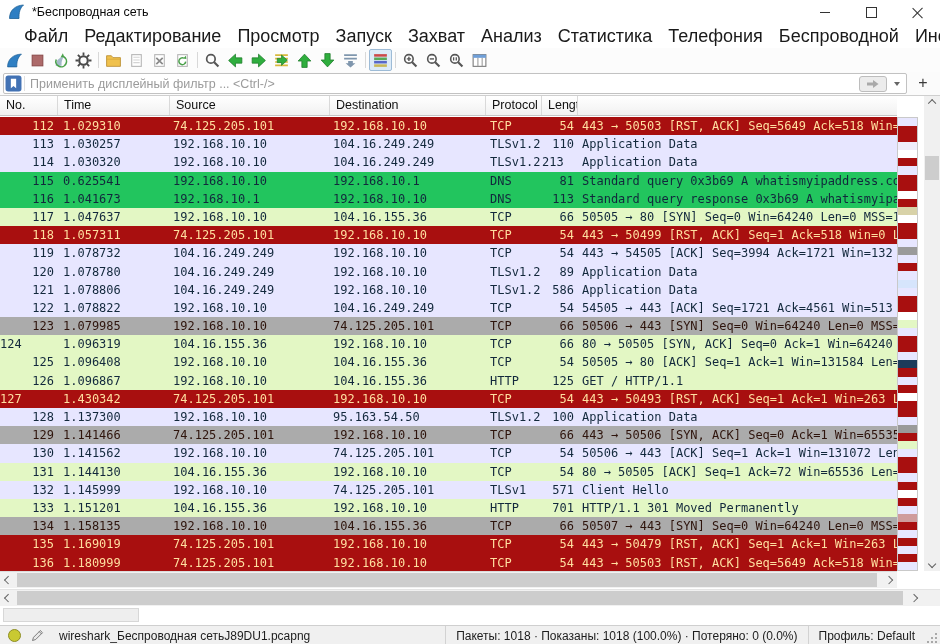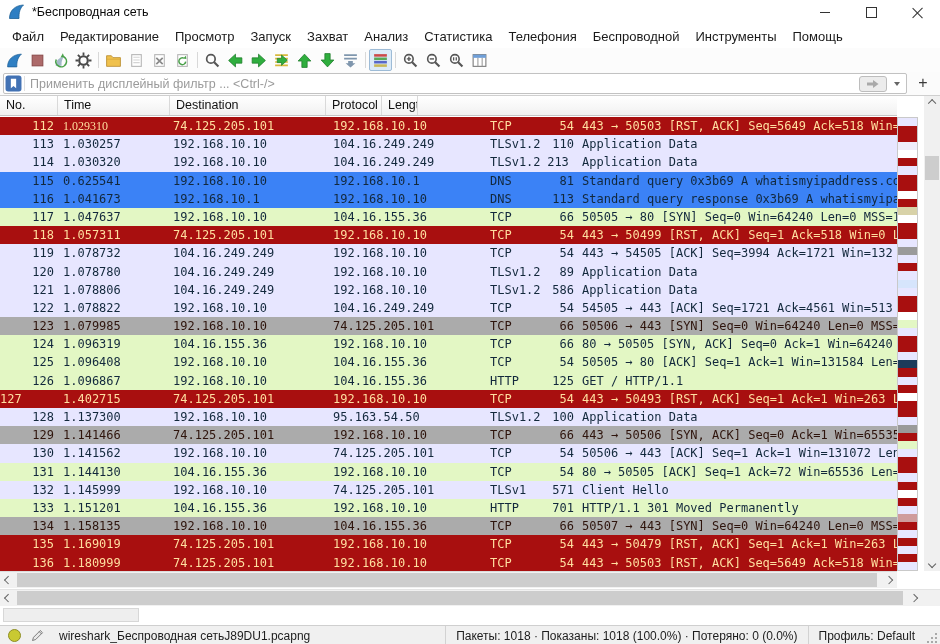--- a/index.html
+++ b/index.html
@@ -10,22 +10,22 @@
   .app-icon{position:absolute;left:8px;top:3px;width:18px;height:18px}
   .title-text{position:absolute;left:32px;top:5px;font-size:12.5px;color:#0a0a0a}
   .win-btn{position:absolute;top:0;width:46px;height:25px;display:flex;align-items:center;justify-content:center}
   .wb-min{right:92px}.wb-max{right:46px}.wb-close{right:0}
   .glyph-min{width:10px;height:0;border-top:1px solid #333}
   .glyph-max{width:9px;height:9px;border:1px solid #333}
   .glyph-close{position:relative;width:11px;height:11px}
   .glyph-close::before,.glyph-close::after{content:"";position:absolute;left:5px;top:-1px;width:1.4px;height:14px;background:#333}
   .glyph-close::before{transform:rotate(45deg)}.glyph-close::after{transform:rotate(-45deg)}
   
-  .menubar{position:absolute;top:25px;left:4px;right:0;height:23px;display:flex;align-items:center;
-           font-size:13px;color:#1a1a1a;background:#fff}
+  .menubar{position:absolute;top:25px;left:16px;right:0;height:23px;display:flex;align-items:center;
+           font-size:18px;color:#1a1a1a;background:#fff}
   .menu-item{padding:3px 8px;white-space:nowrap}
   
   .toolbar{position:absolute;top:48px;left:0;right:0;height:24px;background:#fcfcfc;
            border-bottom:1px solid #e2e2e2;display:flex;align-items:center;padding-left:3px}
   .tbtn{width:23px;height:22px;display:flex;align-items:center;justify-content:center;box-sizing:border-box}
   .tbtn svg{width:17px;height:17px}
   .tbtn.pressed{background:#dcebf8;border:1px solid #9dbbd6;border-radius:2px}
   .tsep{width:1px;height:16px;background:#d8d8d8;margin:0 3px}
   
   .filterbar{position:absolute;top:72px;left:0;right:0;height:23px;background:#fbfbfb;border-bottom:1px solid #cfcfcf}
@@ -49,21 +49,21 @@
            background:linear-gradient(#ffffff,#f1f1f1);border-bottom:1px solid #c6c6c6;
            display:flex;font-size:12.5px;color:#101010}
   .hcell{box-sizing:border-box;border-right:1px solid #d9d9d9;padding:2px 0 0 6px;white-space:nowrap;overflow:hidden;flex:none}
   .hcell.last{flex:1;border-right:none}
   .rows{position:absolute;top:117px;left:0;width:897px;height:455px;overflow:hidden;
         font-family:"DejaVu Sans Mono","Liberation Mono",monospace;font-size:12px}
   .prow{display:flex;height:18.2px;line-height:18.3px;white-space:nowrap;color:#12283c}
   .pcell{box-sizing:border-box;overflow:hidden;flex:none}
   .c-bad{background:#a80f0f;color:#ffdfa0}
   .c-tcp{background:#e7e6ff}
-  .c-dns{background:#3b82f6}
+  .c-dns{background:#22c55e}
   .c-http{background:#e3f7c4}
   .c-syn{background:#ababab;color:#2e140c}
   
   .minimap{position:absolute;left:897px;top:117px;width:21px;height:454px;display:flex;flex-direction:column;
            border:1px solid #c9c9c9;box-sizing:border-box;background:#fff}
   .stripe{flex:1}
   .vscroll{position:absolute;left:924px;top:96px;width:16px;height:475px;background:#f0f0f0}
   .vthumb{position:absolute;left:1px;width:14px;top:60px;height:24px;background:#cdcdcd}
   .chev{display:inline-block;border:solid #606060;border-width:0 1.6px 1.6px 0;padding:2.6px}
   .chev.up{transform:rotate(-135deg)}.chev.down{transform:rotate(45deg)}
@@ -317,28 +317,29 @@
     <span class="caret-btn">
         <span class="caret"></span>
       </span>
   </div>
   <span class="plus-btn">+</span>
 </div>
 
 <div class="pheader">
     <div class="hcell" style="width: 58px;">No.</div>
     <div class="hcell" style="width: 112px;">Time</div>
+    <div class="hcell" style="width: 160px;">Source</div>
     <div class="hcell" style="width: 156px;">Destination</div>
     <div class="hcell" style="width: 56px;">Protocol</div>
     <div class="hcell" style="width: 36px;">Length</div>
   </div>
 <div class="rows">
     <div class="prow c-bad">
       <div class="pcell" style="width: 58px; padding: 0px 4px 0px 0px; text-align: right;">112</div>
-      <div class="pcell" style="width: 112px; padding: 0px 0px 0px 5px; text-align: left; font-family: Liberation Serif, serif;">1.029310</div>
+      <div class="pcell" style="width: 112px; padding: 0px 0px 0px 5px; text-align: left;">1.029310</div>
       <div class="pcell" style="width: 160px; padding: 0px 0px 0px 3px; text-align: left;">74.125.205.101</div>
       <div class="pcell" style="width: 156px; padding: 0px 0px 0px 3px; text-align: left;">192.168.10.10</div>
       <div class="pcell" style="width: 56px; padding: 0px 0px 0px 4px; text-align: left;">TCP</div>
       <div class="pcell" style="width: 36px; padding: 0px 4px 0px 0px; text-align: right;">54</div>
       <div class="pcell" style="flex: 1 1 0%; width: auto; padding: 0px 0px 0px 4px; text-align: left;">443 → 50503 [RST, ACK] Seq=5649 Ack=518 Win=0 Len=0</div>
     </div>
     <div class="prow c-tcp">
       <div class="pcell" style="width: 58px; padding: 0px 4px 0px 0px; text-align: right;">113</div>
       <div class="pcell" style="width: 112px; padding: 0px 0px 0px 5px; text-align: left;">1.030257</div>
       <div class="pcell" style="width: 160px; padding: 0px 0px 0px 3px; text-align: left;">192.168.10.10</div>
@@ -346,21 +347,21 @@
       <div class="pcell" style="width: 56px; padding: 0px 0px 0px 4px; text-align: left;">TLSv1.2</div>
       <div class="pcell" style="width: 36px; padding: 0px 4px 0px 0px; text-align: right;">110</div>
       <div class="pcell" style="flex: 1 1 0%; width: auto; padding: 0px 0px 0px 4px; text-align: left;">Application Data</div>
     </div>
     <div class="prow c-tcp">
       <div class="pcell" style="width: 58px; padding: 0px 4px 0px 0px; text-align: right;">114</div>
       <div class="pcell" style="width: 112px; padding: 0px 0px 0px 5px; text-align: left;">1.030320</div>
       <div class="pcell" style="width: 160px; padding: 0px 0px 0px 3px; text-align: left;">192.168.10.10</div>
       <div class="pcell" style="width: 156px; padding: 0px 0px 0px 3px; text-align: left;">104.16.249.249</div>
       <div class="pcell" style="width: 56px; padding: 0px 0px 0px 4px; text-align: left;">TLSv1.2</div>
-      <div class="pcell" style="width: 36px; padding: 0px 4px 0px 0px; text-align: center;">213</div>
+      <div class="pcell" style="width: 36px; padding: 0px 4px 0px 0px; text-align: left;">213</div>
       <div class="pcell" style="flex: 1 1 0%; width: auto; padding: 0px 0px 0px 4px; text-align: left;">Application Data</div>
     </div>
     <div class="prow c-dns">
       <div class="pcell" style="width: 58px; padding: 0px 4px 0px 0px; text-align: right;">115</div>
       <div class="pcell" style="width: 112px; padding: 0px 0px 0px 5px; text-align: left;">0.625541</div>
       <div class="pcell" style="width: 160px; padding: 0px 0px 0px 3px; text-align: left;">192.168.10.10</div>
       <div class="pcell" style="width: 156px; padding: 0px 0px 0px 3px; text-align: left;">192.168.10.1</div>
       <div class="pcell" style="width: 56px; padding: 0px 0px 0px 4px; text-align: left;">DNS</div>
       <div class="pcell" style="width: 36px; padding: 0px 4px 0px 0px; text-align: right;">81</div>
       <div class="pcell" style="flex: 1 1 0%; width: auto; padding: 0px 0px 0px 4px; text-align: left;">Standard query 0x3b69 A whatismyipaddress.com</div>
@@ -431,21 +432,21 @@
     <div class="prow c-syn">
       <div class="pcell" style="width: 58px; padding: 0px 4px 0px 0px; text-align: right;">123</div>
       <div class="pcell" style="width: 112px; padding: 0px 0px 0px 5px; text-align: left;">1.079985</div>
       <div class="pcell" style="width: 160px; padding: 0px 0px 0px 3px; text-align: left;">192.168.10.10</div>
       <div class="pcell" style="width: 156px; padding: 0px 0px 0px 3px; text-align: left;">74.125.205.101</div>
       <div class="pcell" style="width: 56px; padding: 0px 0px 0px 4px; text-align: left;">TCP</div>
       <div class="pcell" style="width: 36px; padding: 0px 4px 0px 0px; text-align: right;">66</div>
       <div class="pcell" style="flex: 1 1 0%; width: auto; padding: 0px 0px 0px 4px; text-align: left;">50506 → 443 [SYN] Seq=0 Win=64240 Len=0 MSS=1460 WS=256 SACK_PERM=1</div>
     </div>
     <div class="prow c-http">
-      <div class="pcell" style="width: 58px; padding: 0px 4px 0px 0px; text-align: right;">124</div>
+      <div class="pcell" style="width: 58px; padding: 0px 4px 0px 0px; text-align: left;">124</div>
       <div class="pcell" style="width: 112px; padding: 0px 0px 0px 5px; text-align: left;">1.096319</div>
       <div class="pcell" style="width: 160px; padding: 0px 0px 0px 3px; text-align: left;">104.16.155.36</div>
       <div class="pcell" style="width: 156px; padding: 0px 0px 0px 3px; text-align: left;">192.168.10.10</div>
       <div class="pcell" style="width: 56px; padding: 0px 0px 0px 4px; text-align: left;">TCP</div>
       <div class="pcell" style="width: 36px; padding: 0px 4px 0px 0px; text-align: right;">66</div>
       <div class="pcell" style="flex: 1 1 0%; width: auto; padding: 0px 0px 0px 4px; text-align: left;">80 → 50505 [SYN, ACK] Seq=0 Ack=1 Win=64240 Len=0 MSS=1460 WS=128 SACK_PERM=1</div>
     </div>
     <div class="prow c-http">
       <div class="pcell" style="width: 58px; padding: 0px 4px 0px 0px; text-align: right;">125</div>
       <div class="pcell" style="width: 112px; padding: 0px 0px 0px 5px; text-align: left;">1.096408</div>
@@ -459,21 +460,21 @@
       <div class="pcell" style="width: 58px; padding: 0px 4px 0px 0px; text-align: right;">126</div>
       <div class="pcell" style="width: 112px; padding: 0px 0px 0px 5px; text-align: left;">1.096867</div>
       <div class="pcell" style="width: 160px; padding: 0px 0px 0px 3px; text-align: left;">192.168.10.10</div>
       <div class="pcell" style="width: 156px; padding: 0px 0px 0px 3px; text-align: left;">104.16.155.36</div>
       <div class="pcell" style="width: 56px; padding: 0px 0px 0px 4px; text-align: left;">HTTP</div>
       <div class="pcell" style="width: 36px; padding: 0px 4px 0px 0px; text-align: right;">125</div>
       <div class="pcell" style="flex: 1 1 0%; width: auto; padding: 0px 0px 0px 4px; text-align: left;">GET / HTTP/1.1</div>
     </div>
     <div class="prow c-bad">
       <div class="pcell" style="width: 58px; padding: 0px 4px 8px 0px; ">127</div>
-      <div class="pcell" style="width: 112px; padding: 0px 0px 0px 5px; text-align: left;">1.402715</div>
+      <div class="pcell" style="width: 112px; padding: 0px 0px 0px 5px; text-align: left;">1.430342</div>
       <div class="pcell" style="width: 160px; padding: 0px 0px 0px 3px; text-align: left;">74.125.205.101</div>
       <div class="pcell" style="width: 156px; padding: 0px 0px 0px 3px; text-align: left;">192.168.10.10</div>
       <div class="pcell" style="width: 56px; padding: 0px 0px 0px 4px; text-align: left;">TCP</div>
       <div class="pcell" style="width: 36px; padding: 0px 4px 0px 0px; text-align: right;">54</div>
       <div class="pcell" style="flex: 1 1 0%; width: auto; padding: 0px 0px 0px 4px; text-align: left;">443 → 50493 [RST, ACK] Seq=1 Ack=1 Win=263 Len=0</div>
     </div>
     <div class="prow c-tcp">
       <div class="pcell" style="width: 58px; padding: 0px 4px 0px 0px; text-align: right;">128</div>
       <div class="pcell" style="width: 112px; padding: 0px 0px 0px 5px; text-align: left;">1.137300</div>
       <div class="pcell" style="width: 160px; padding: 0px 0px 0px 3px; text-align: left;">192.168.10.10</div>

